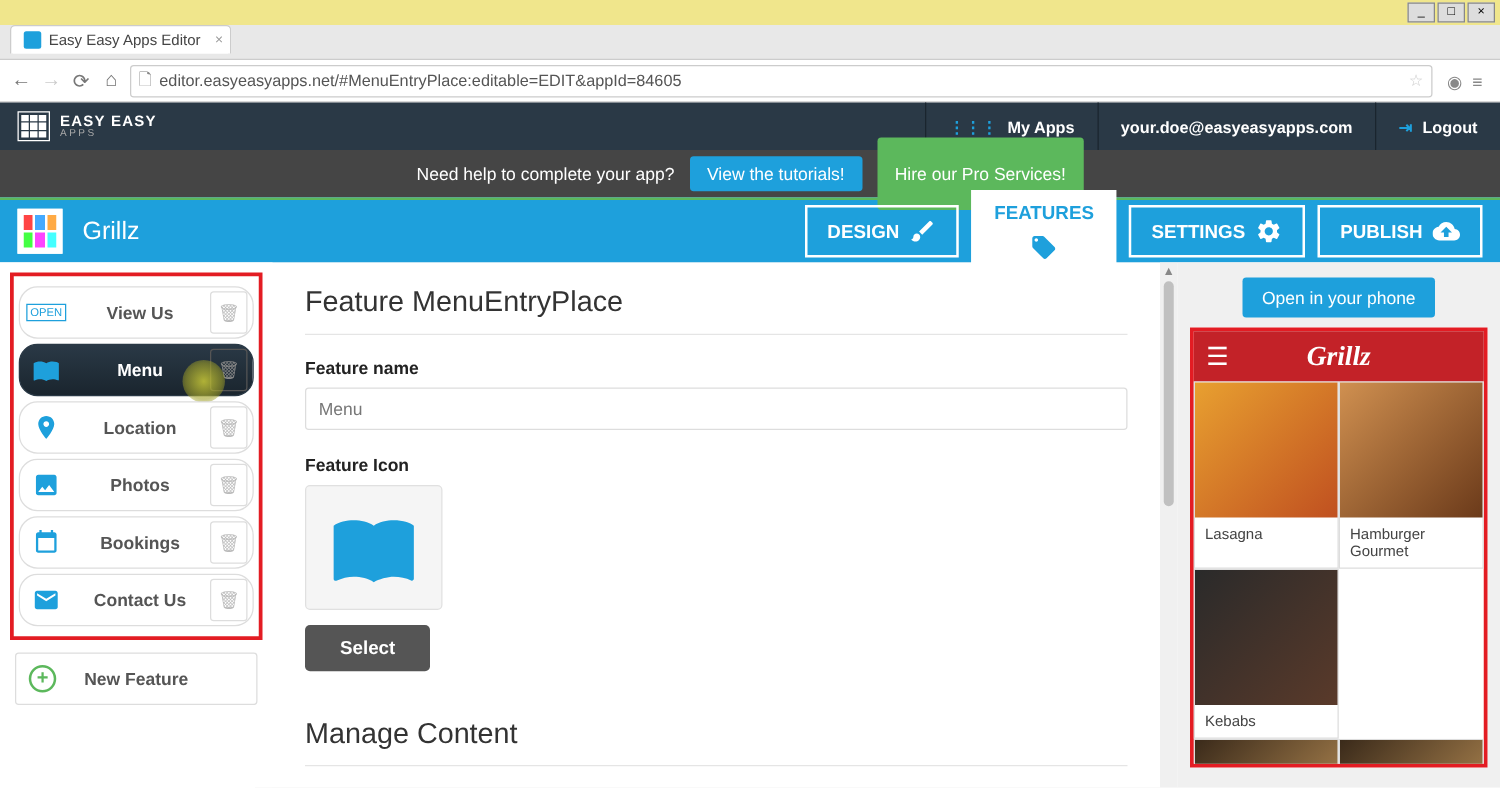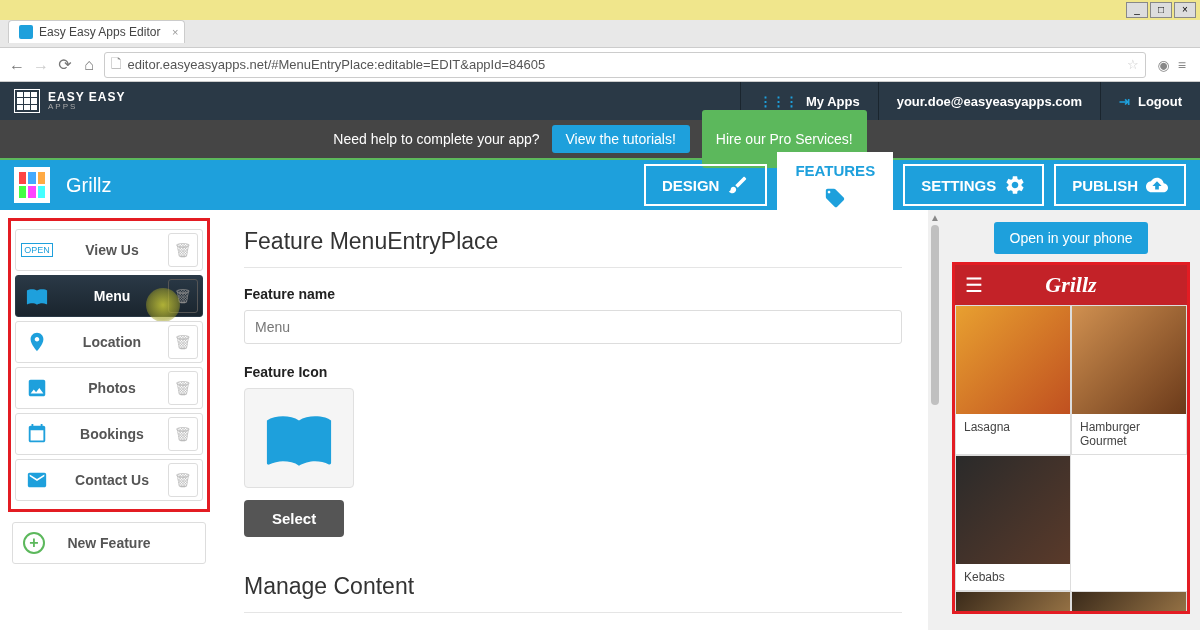--- a/index.html
+++ b/index.html
@@ -42,21 +42,21 @@
 .app-icon-box div:nth-child(4){background:#4f4;} .app-icon-box div:nth-child(5){background:#f4f;} .app-icon-box div:nth-child(6){background:#4ff;}
 .app-name { color:#fff; font-size:20px; font-weight:400; margin-left:6px; margin-right:auto;}
 .action-btn { border: 2px solid #fff; color: #fff; padding: 8px 16px; font-weight: 700; font-size: 15px; display:flex; align-items:center; gap:8px; background: transparent;}
 .action-btn.active { background: #fff; color: #1ea0dc; flex-direction: column; }
 .action-btn svg { width:22px; height:22px; }
 
 .workspace { display: flex; height: 420px; background: #fff; }
 
 .sidebar { width: 218px; padding: 8px; background: #fff; }
 .sidebar-box { border: 3px solid #e31c23; padding: 4px 0; }
-.feat-item { border: 1px solid #ddd; border-radius: 3px; margin: 4px 4px; height: 42px; display: flex; align-items: center; background:#fff; position:relative;}
+.feat-item { border: 1px solid #ddd; border-radius: 15px; margin: 4px 4px; height: 42px; display: flex; align-items: center; background:#fff; position:relative;}
 .feat-item .ficon { width: 42px; display:flex; align-items:center; justify-content:center; color:#1ea0dc; }
 .feat-item .flabel { flex:1; text-align:center; color:#555; font-size:14px; padding-right:36px; font-weight:600;}
 .feat-item .ftrash { position:absolute; right:4px; width:30px; height:34px; border:1px solid #ddd; border-radius:3px; display:flex; align-items:center; justify-content:center; color:#bbb; font-size:14px; background:#fff;}
 .feat-item.active { background: linear-gradient(#2a3946,#1a252e); border-color:#2a3946;}
 .feat-item.active .flabel { color:#fff;}
 .feat-item.active .ftrash { background:transparent; border-color:#555; color:#888;}
 .feat-new { border:1px solid #ddd; border-radius:3px; margin:10px 4px 4px; height:42px; display:flex; align-items:center; }
 .feat-new .plus { width:42px; display:flex; align-items:center; justify-content:center;}
 .feat-new .plus-circ { width:22px; height:22px; border:2px solid #5cb85c; border-radius:50%; color:#5cb85c; font-weight:700; font-size:16px; display:flex; align-items:center; justify-content:center;}
 .feat-new .flabel { flex:1; text-align:center; color:#555; font-size:14px; font-weight:600; padding-right:42px;}

